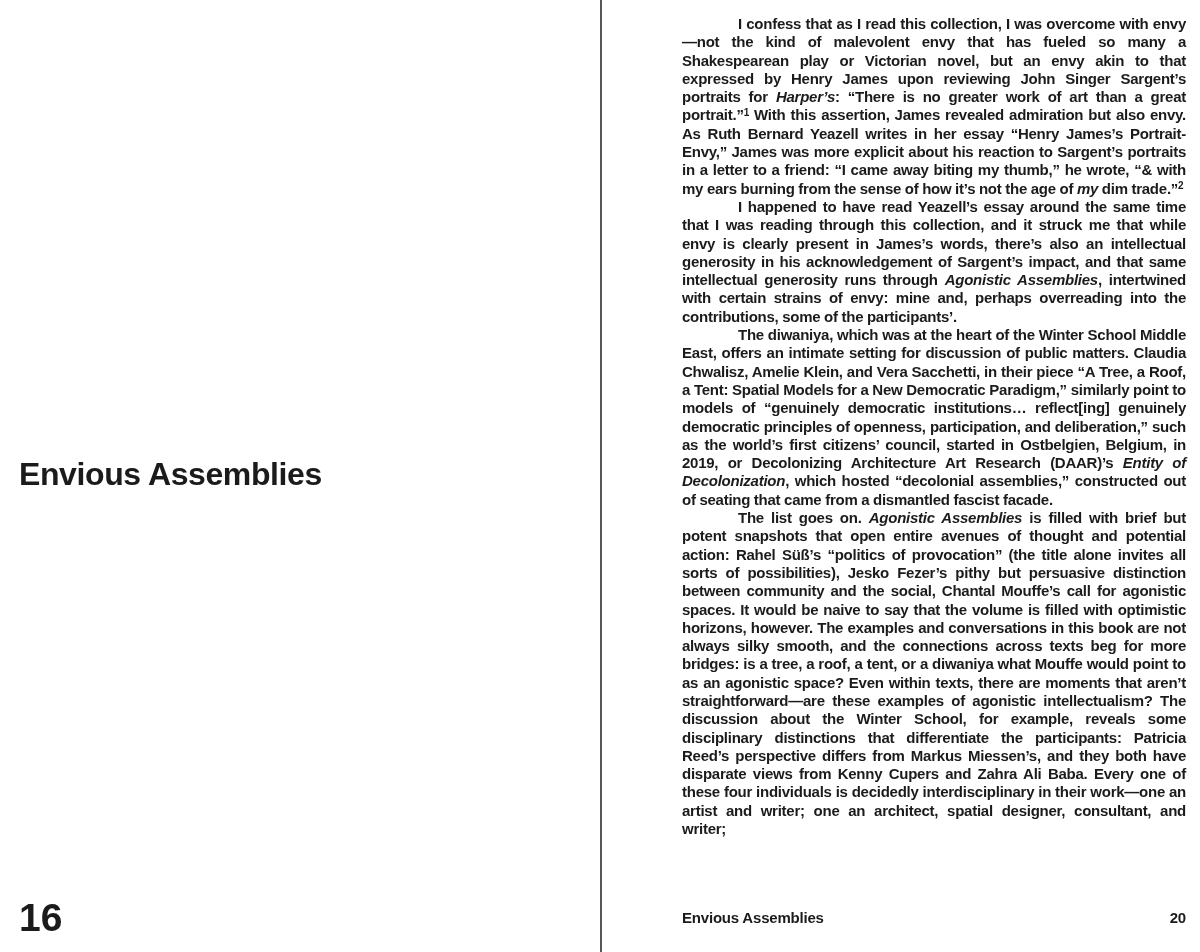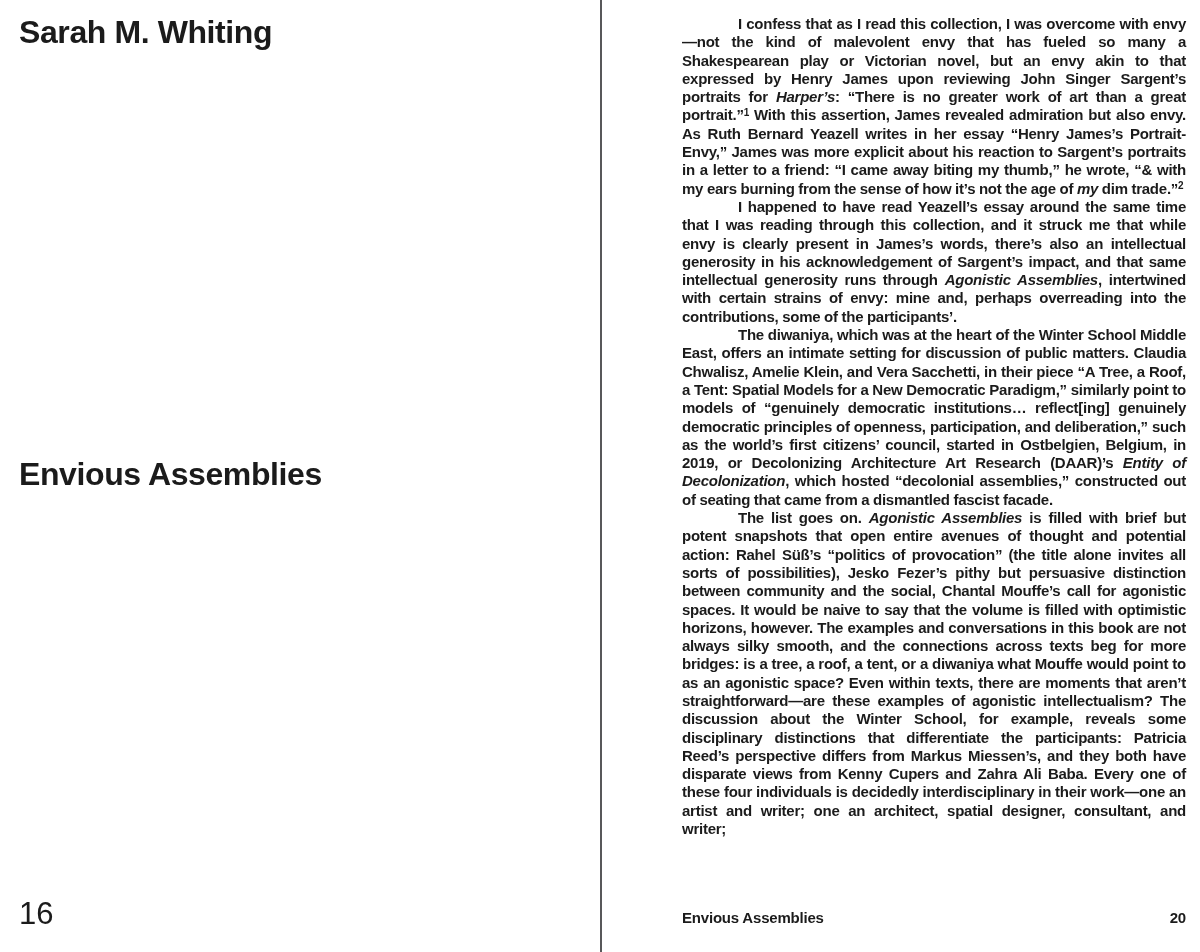--- a/index.html
+++ b/index.html
@@ -46,22 +46,22 @@
     top: 456px;
     font-size: 32px;
     font-weight: 700;
     letter-spacing: -0.4px;
     white-space: nowrap;
   }
   .folio-left {
     position: absolute;
     left: 19px;
     top: 896px;
-    font-size: 31px;
-    font-weight: 400;
+    font-size: 39px;
+    font-weight: 700;
   }
   
   .body-text {
     position: absolute;
     left: 80px;          
     top: 15px;
     width: 504px;
   }
   .para {
     margin: 0;
@@ -95,21 +95,20 @@
     font-weight: 700;
     letter-spacing: -0.2px;
   }
 </style>
 </head>
 <body>
 
 <div class="spread">
 
   <div class="page page-left">
-    <div class="author">Sarah M. Whiting</div>
     <div class="chapter-title">Envious Assemblies</div>
     <div class="folio-left">16</div>
   </div>
 
   <div class="divider"></div>
 
   <div class="page page-right">
     <div class="body-text">
         <p class="para"><span>I confess that as I read this collection, I was overcome with envy—not the kind of malevolent envy that has fueled so many a Shakespearean play or Victorian novel, but an envy akin to that expressed by Henry James upon reviewing John Singer Sargent’s portraits for </span><em>Harper’s</em><span>: “There is no greater work of art than a great portrait.”</span><sup>1</sup><span> With this assertion, James revealed admiration but also envy. As Ruth Bernard Yeazell writes in her essay “Henry James’s Portrait-Envy,” James was more explicit about his reaction to Sargent’s portraits in a letter to a friend: “I came away biting my thumb,” he wrote, “&amp; with my ears burning from the sense of how it’s not the age of </span><em>my</em><span> dim trade.”</span><sup>2</sup></p>
         <p class="para"><span>I happened to have read Yeazell’s essay around the same time that I was reading through this collection, and it struck me that while envy is clearly present in James’s words, there’s also an intellectual generosity in his acknowledgement of Sargent’s impact, and that same intellectual generosity runs through </span><em>Agonistic Assemblies</em><span>, intertwined with certain strains of envy: mine and, perhaps overreading into the contributions, some of the participants’.</span></p>

